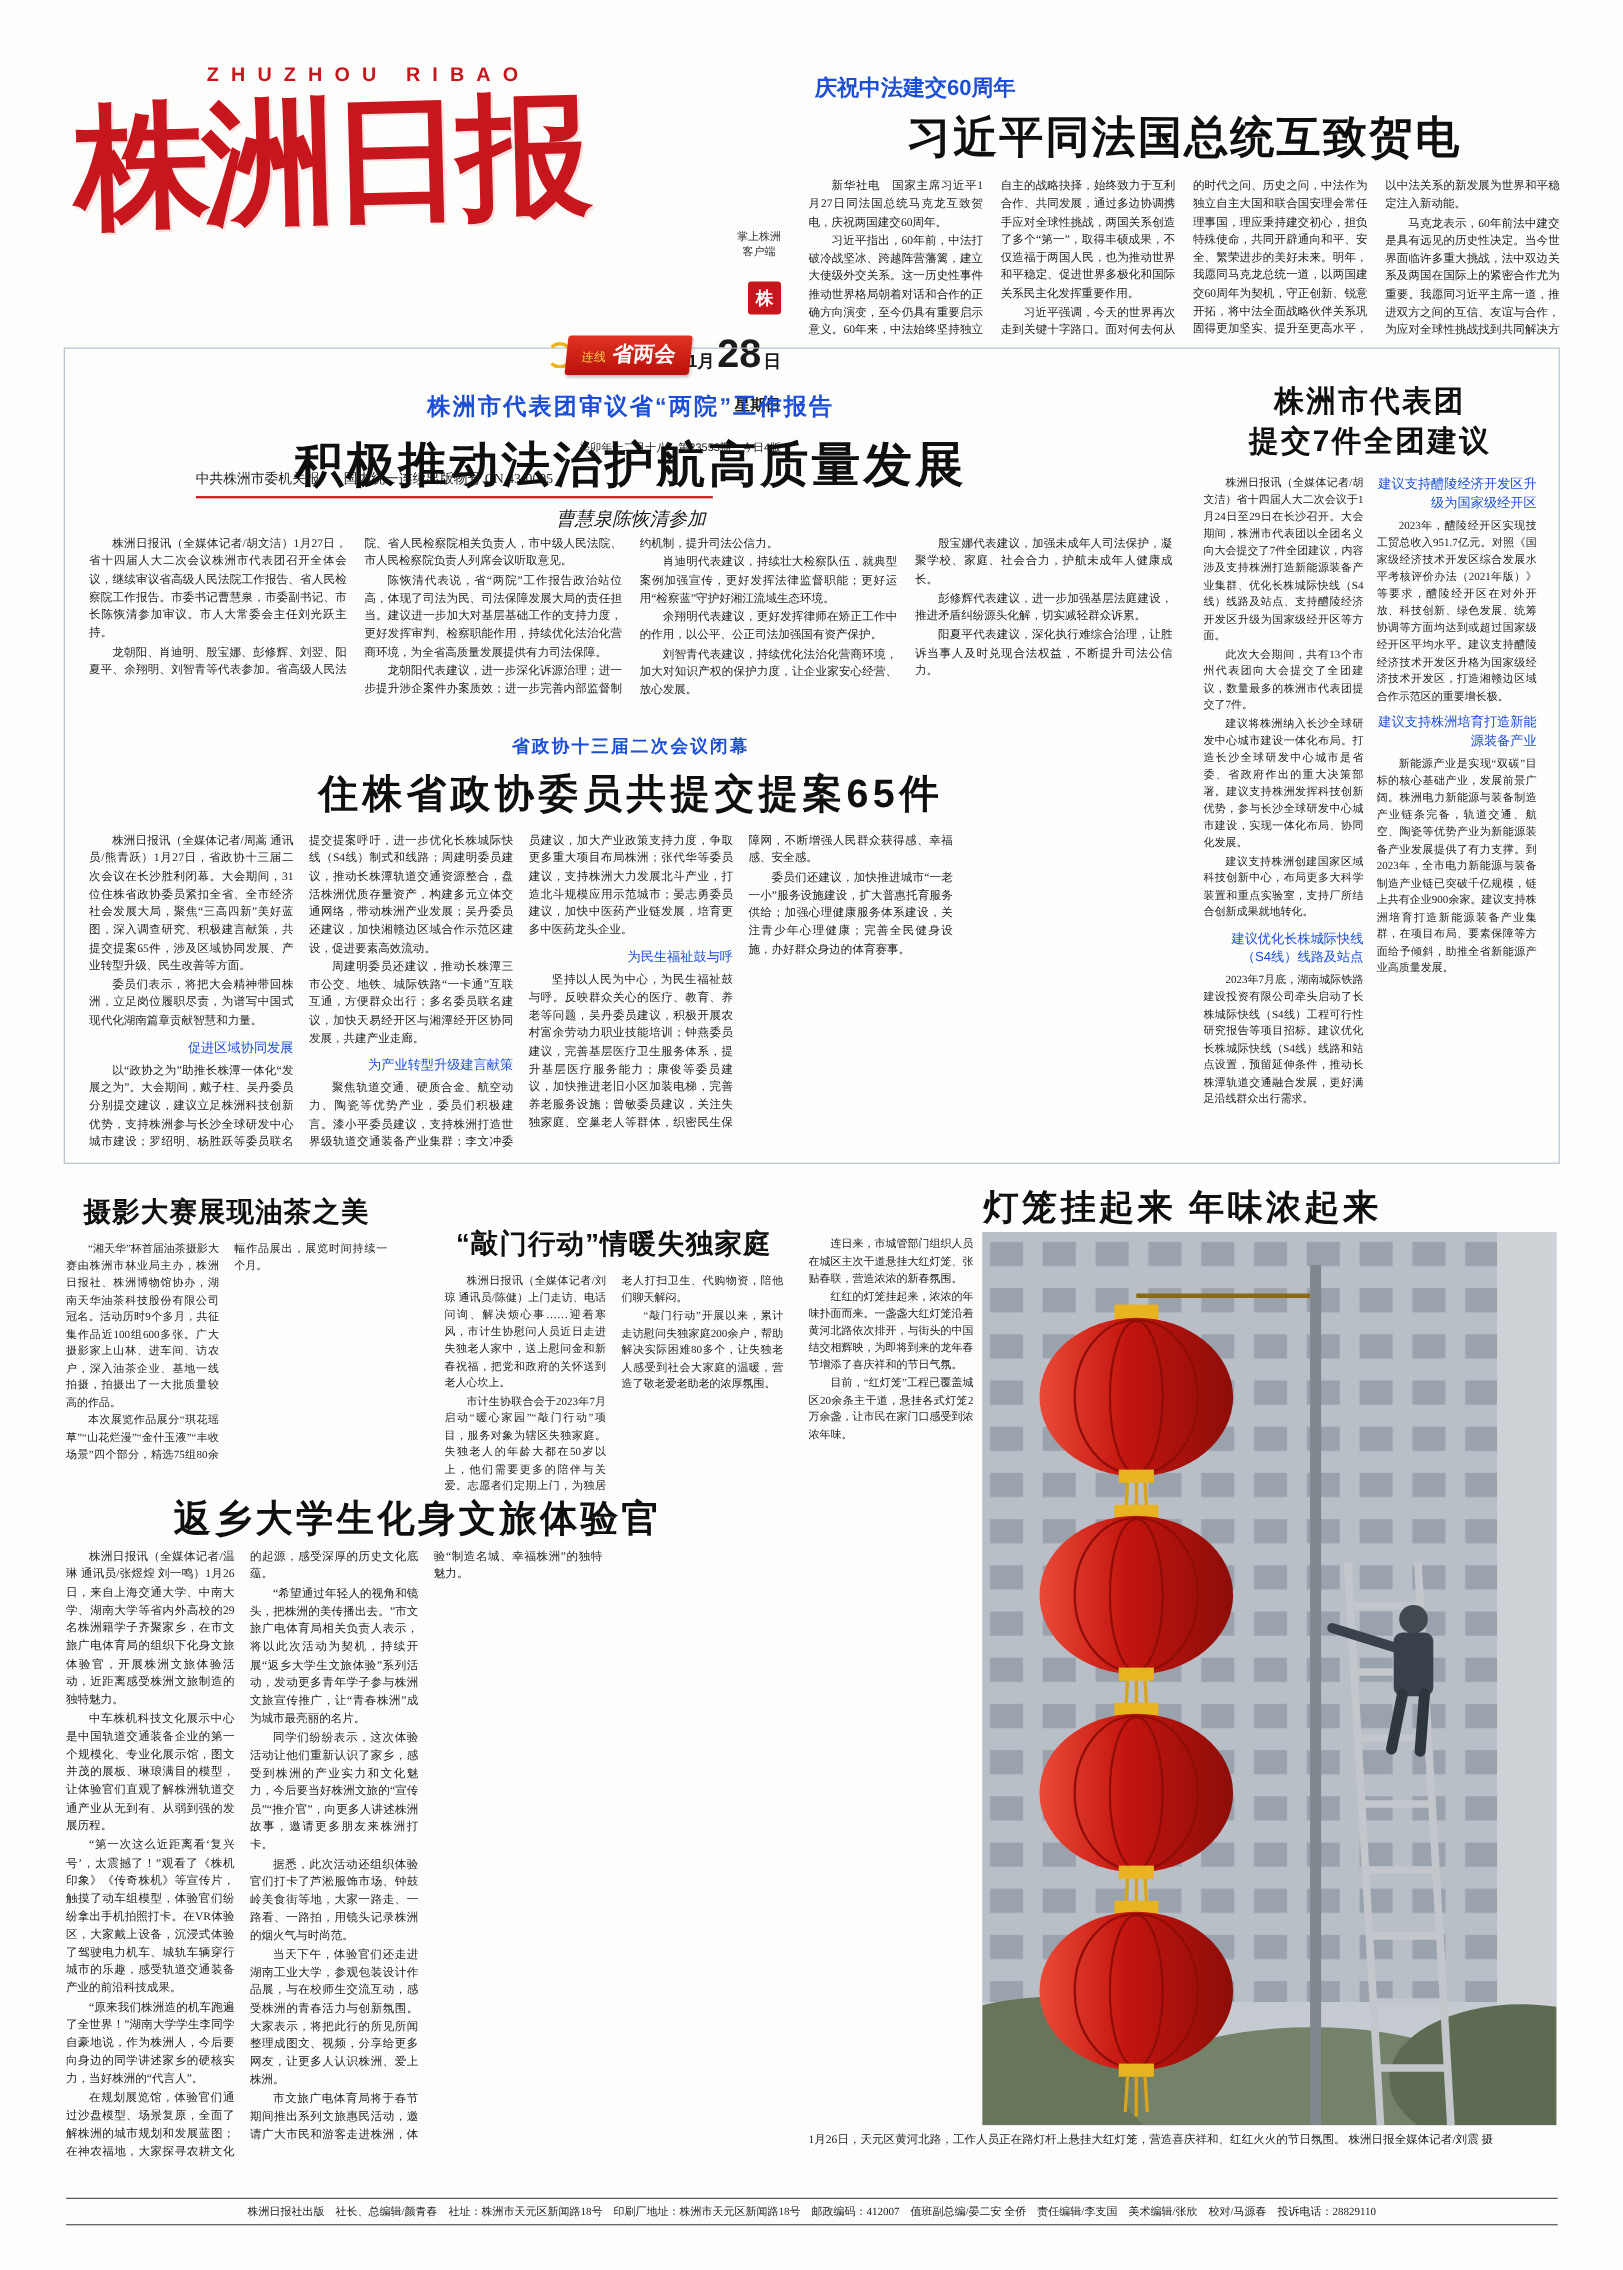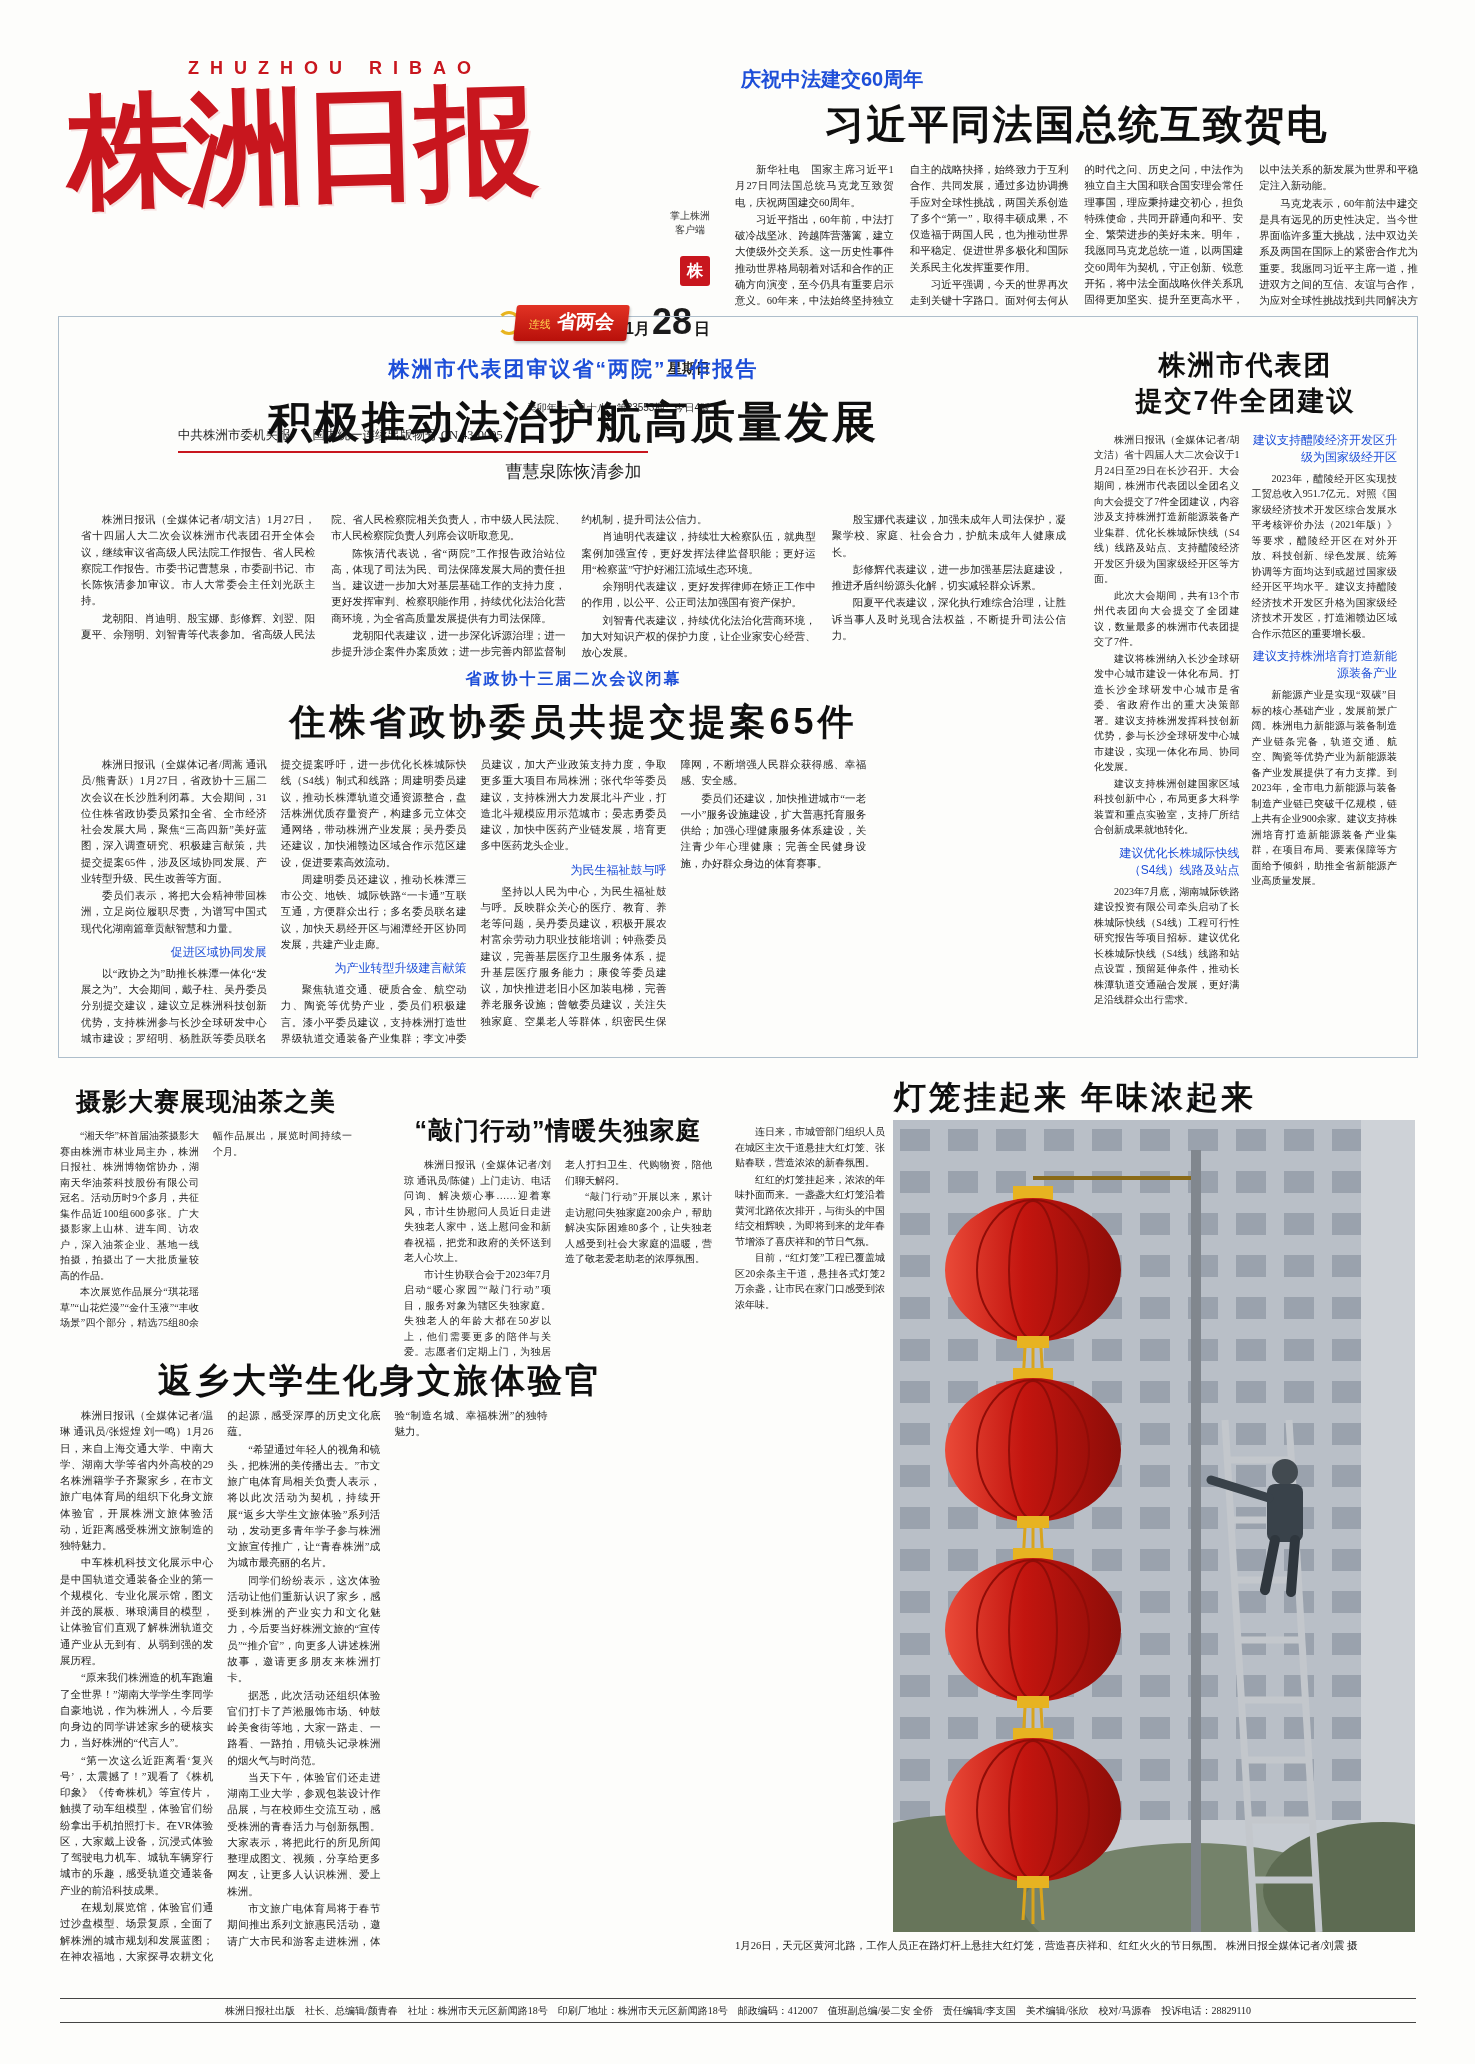--- a/index.html
+++ b/index.html
@@ -48,21 +48,21 @@
                 border-radius:50%; margin-right:-6px; }
   .badge-flag { background:linear-gradient(#e23324,#b8100a); color:#fff; padding:4px 14px 6px;
                 transform:skewX(-6deg); border-radius:3px; box-shadow:1px 2px 3px rgba(0,0,0,.25);
                 font-family:"Liberation Sans",sans-serif; white-space:nowrap; }
   .badge-flag .b1 { font-size:11px; color:#ffd34d; margin-right:6px; }
   .badge-flag .b2 { font-size:19px; font-weight:bold; }
 
   .lead-story { position:absolute; left:22px; top:38px; width:985px; }
   .ls-kicker { font-size:21px; text-align:center; letter-spacing:2px; }
   .ls-headline { font-size:44px; text-align:center; letter-spacing:3px; margin:10px 0 8px; }
-  .ls-deck { font-size:17px; text-align:center; margin-bottom:29px; }
+  .ls-deck { font-size:17px; text-align:center; margin-bottom:4px;font-style:italic; }
   .ls-body { column-count:4; column-gap:16px; height:160px; }
 
   .second-story { position:absolute; left:22px; top:352px; width:985px; }
   .ss-kicker { font-size:16px; text-align:center; letter-spacing:2px; }
   .ss-headline { font-size:36px; text-align:center; letter-spacing:4px; margin:8px 0 10px; }
   .ss-body { column-count:5; column-gap:14px; height:292px; }
 
   .right-story { position:absolute; left:1035px; top:30px; width:303px; }
   .rs-headline { font-size:27px; text-align:center; letter-spacing:2px; line-height:1.35; }
   .rs-body { column-count:2; column-gap:12px; height:596px; margin-top:12px; font-size:10px; }
@@ -311,22 +311,22 @@
         <line x1="148" y1="768" x2="150" y2="800" stroke="#d9a41c" stroke-width="3"></line>
       </g>
     </svg>
   </div>
   <div class="caption">1月26日，天元区黄河北路，工作人员正在路灯杆上悬挂大红灯笼，营造喜庆祥和、红红火火的节日氛围。 株洲日报全媒体记者/刘震 摄</div>
 
   <h2 class="headline bottom-story-headline">返乡大学生化身文旅体验官</h2>
   <div class="body-cols bs-body">
       <p>株洲日报讯（全媒体记者/温琳 通讯员/张煜煌 刘一鸣）1月26日，来自上海交通大学、中南大学、湖南大学等省内外高校的29名株洲籍学子齐聚家乡，在市文旅广电体育局的组织下化身文旅体验官，开展株洲文旅体验活动，近距离感受株洲文旅制造的独特魅力。</p>
       <p>中车株机科技文化展示中心是中国轨道交通装备企业的第一个规模化、专业化展示馆，图文并茂的展板、琳琅满目的模型，让体验官们直观了解株洲轨道交通产业从无到有、从弱到强的发展历程。</p>
+      <p>“第一次这么近距离看‘复兴号’，太震撼了！”观看了《株机印象》《传奇株机》等宣传片，触摸了动车组模型，体验官们纷纷拿出手机拍照打卡。在VR体验区，大家戴上设备，沉浸式体验了驾驶电力机车、城轨车辆穿行城市的乐趣，感受轨道交通装备产业的前沿科技成果。</p>
       <p>“原来我们株洲造的机车跑遍了全世界！”湖南大学学生李同学自豪地说，作为株洲人，今后要向身边的同学讲述家乡的硬核实力，当好株洲的“代言人”。</p>
-      <p>“第一次这么近距离看‘复兴号’，太震撼了！”观看了《株机印象》《传奇株机》等宣传片，触摸了动车组模型，体验官们纷纷拿出手机拍照打卡。在VR体验区，大家戴上设备，沉浸式体验了驾驶电力机车、城轨车辆穿行城市的乐趣，感受轨道交通装备产业的前沿科技成果。</p>
       <p>在规划展览馆，体验官们通过沙盘模型、场景复原，全面了解株洲的城市规划和发展蓝图；在神农福地，大家探寻农耕文化的起源，感受深厚的历史文化底蕴。</p>
       <p>“希望通过年轻人的视角和镜头，把株洲的美传播出去。”市文旅广电体育局相关负责人表示，将以此次活动为契机，持续开展“返乡大学生文旅体验”系列活动，发动更多青年学子参与株洲文旅宣传推广，让“青春株洲”成为城市最亮丽的名片。</p>
       <p>同学们纷纷表示，这次体验活动让他们重新认识了家乡，感受到株洲的产业实力和文化魅力，今后要当好株洲文旅的“宣传员”“推介官”，向更多人讲述株洲故事，邀请更多朋友来株洲打卡。</p>
       <p>据悉，此次活动还组织体验官们打卡了芦淞服饰市场、钟鼓岭美食街等地，大家一路走、一路看、一路拍，用镜头记录株洲的烟火气与时尚范。</p>
       <p>当天下午，体验官们还走进湖南工业大学，参观包装设计作品展，与在校师生交流互动，感受株洲的青春活力与创新氛围。大家表示，将把此行的所见所闻整理成图文、视频，分享给更多网友，让更多人认识株洲、爱上株洲。</p>
       <p>市文旅广电体育局将于春节期间推出系列文旅惠民活动，邀请广大市民和游客走进株洲，体验“制造名城、幸福株洲”的独特魅力。</p>
     </div>
 
   <div class="footer">株洲日报社出版　社长、总编辑/颜青春　社址：株洲市天元区新闻路18号　印刷厂地址：株洲市天元区新闻路18号　邮政编码：412007　值班副总编/晏二安 全侨　责任编辑/李支国　美术编辑/张欣　校对/马源春　投诉电话：28829110</div>
 

